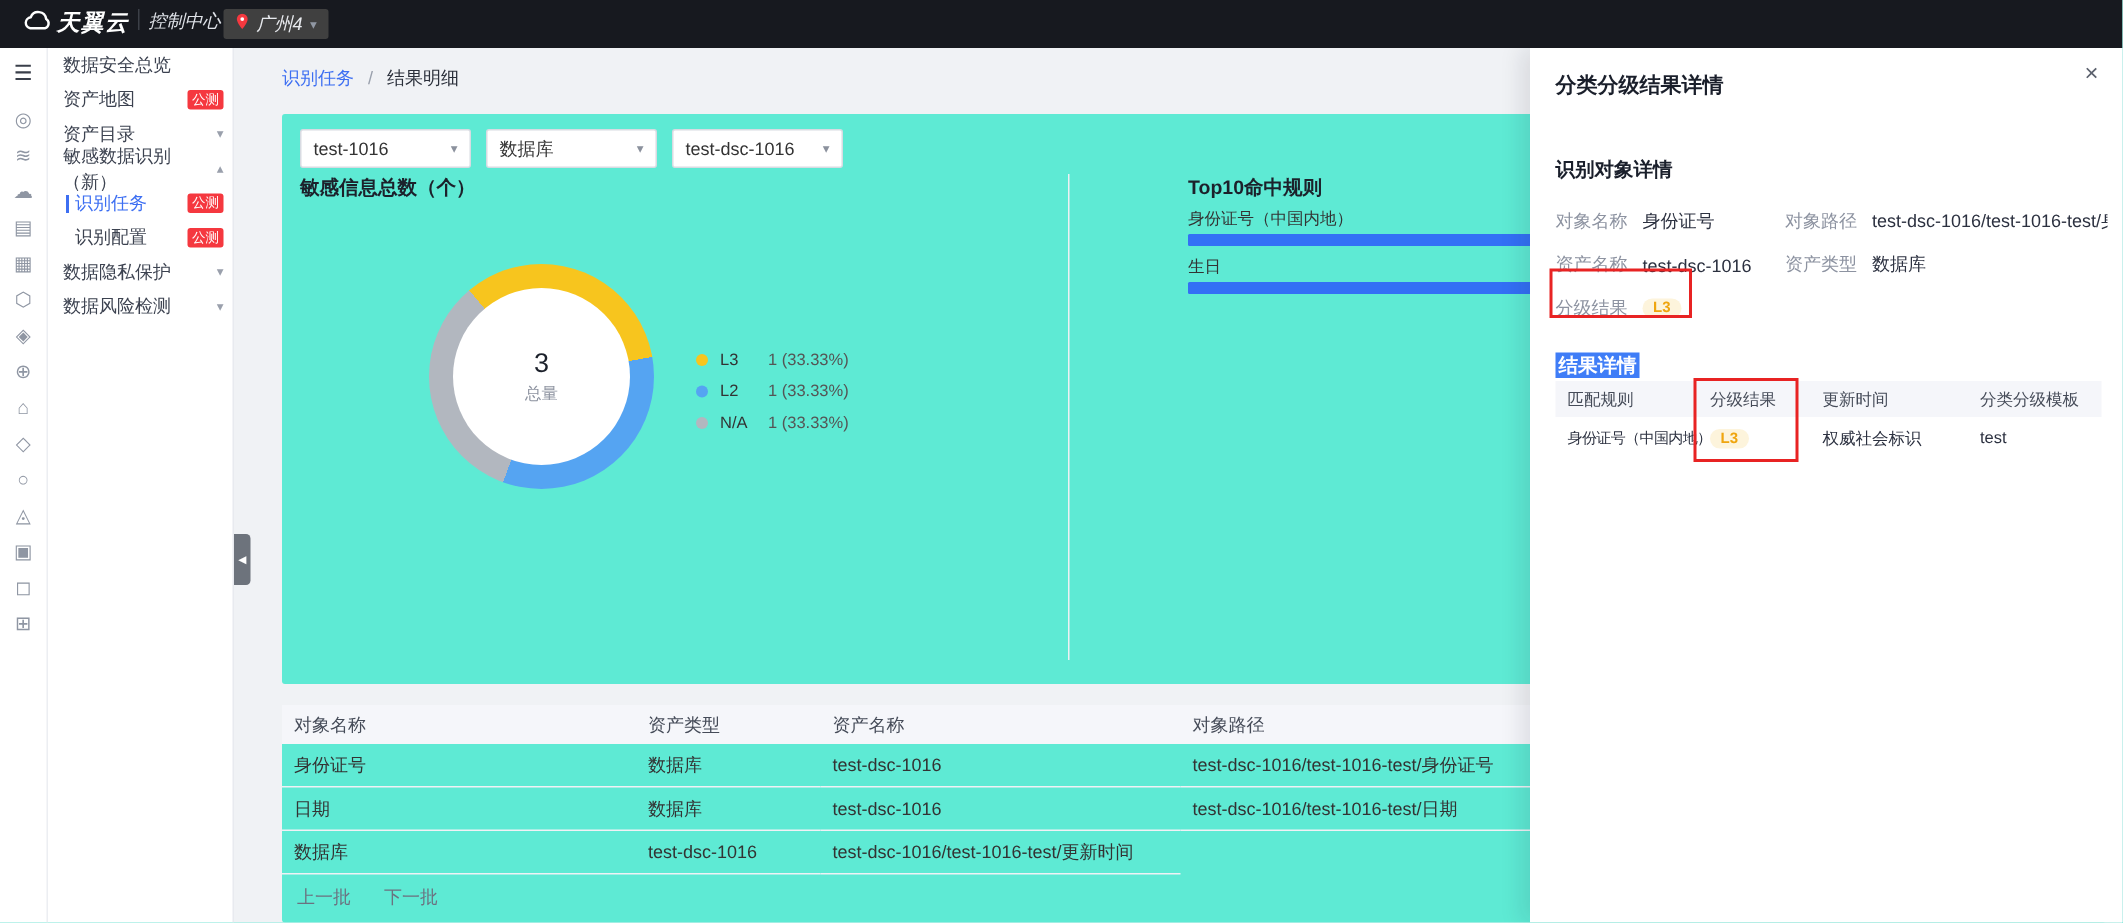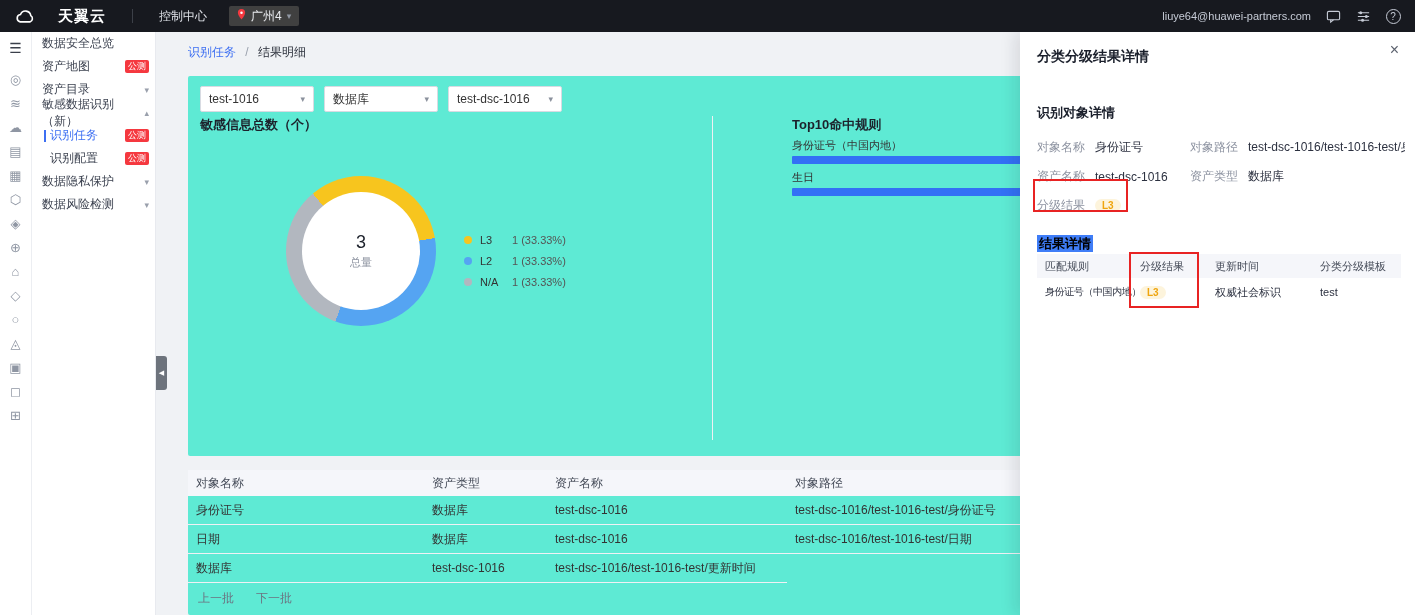--- a/index.html
+++ b/index.html
@@ -2,21 +2,21 @@
 <html><head>
 <meta charset="utf-8">
 <style>
   * { box-sizing: border-box; margin: 0; padding: 0; }
   html,body { width:1415px; height:615px; overflow:hidden; }
   body { position:relative; font-family:"Liberation Sans","DejaVu Sans",sans-serif; background:#f0f2f5; }
 
   
   .topbar { position:absolute; top:0; left:0; right:0; height:32px; background:#17191f;
             display:flex; align-items:center; justify-content:space-between; padding:0 14px; z-index:50; }
-  .tb-left { display:flex; align-items:center; gap:22px; }
+  .tb-left { display:flex; gap:2px;font-style:italic; }
   .logo { display:inline-flex; color:#fff; }
   .brand { color:#fff; font-size:15px; font-weight:bold; letter-spacing:1px; }
   .tb-sep { width:1px; height:14px; background:#3c4048; margin:0 4px; }
   .tb-link { color:#dfe2e8; font-size:12px; cursor:pointer; }
   .region { display:flex; align-items:center; gap:5px; background:#404040; height:20px; padding:0 8px;
             border-radius:2px; color:#e8eaee; font-size:12px; cursor:pointer; }
   .region .caret { color:#9097a3; font-size:9px; }
   .tb-right { display:flex; align-items:center; gap:14px; }
   .account { color:#c6cbd6; font-size:11px; cursor:pointer; }
   .tb-icon { color:#c6cbd6; width:16px; height:16px; display:inline-flex; align-items:center; justify-content:center; cursor:pointer; }
@@ -96,21 +96,21 @@
   .p-sec1 { position:absolute; top:72px; left:17px; font-size:13px; font-weight:bold; color:#1a1f2b; }
   .fields { position:absolute; top:107px; left:17px; right:10px; }
   .f-row { display:flex; margin-bottom:12px; }
   .f { display:flex; align-items:center; font-size:12px; min-height:15px; }
   .f-first { width:153px; flex:none; }
   .f-second { flex:1; overflow:hidden; }
   .f-lbl { color:#8d93a1; margin-right:10px; flex:none; }
   .f-val { color:#2c3140; white-space:nowrap; }
   .lvl { background:#fdf4dc; color:#efa50f; font-size:10px; font-weight:bold; padding:1px 7px; border-radius:8px; }
   .p-sec2 { position:absolute; top:203px; left:17px; font-size:13px; font-weight:bold; }
-  .hl { background:#3f7df7; color:#000000; padding:1px 2px; }
+  .hl { background:#3f7df7; color:#ffffff; padding:1px 2px; }
   .r-table { position:absolute; top:222px; left:17px; right:14px; }
   .r-grid { display:grid; grid-template-columns:95px 75px 105px 1fr; }
   .r-head { background:#f5f6fa; }
   .r-head .rcell { height:24px; color:#454b58; font-weight:normal; }
   .rcell { display:flex; align-items:center; padding-left:8px; font-size:11px; color:#2c3140; }
   .r-row .rcell { height:28px; }
   .rule-text { font-size:10px; letter-spacing:-0.4px; white-space:nowrap; }
 
   .anno { position:absolute; border:2px solid #e82323; pointer-events:none; z-index:46; }
   .anno1 { left:13px; top:147px; width:95px; height:33px; }
@@ -138,40 +138,20 @@
       <span>
         <svg width="9" height="11" viewBox="0 0 10 12">
             <path d="M5 0a4 4 0 0 1 4 4c0 3-4 7.5-4 7.5S1 7 1 4a4 4 0 0 1 4-4z" fill="#f5383f"></path>
             <circle cx="5" cy="4" r="1.4" fill="#fff"></circle>
           </svg>
       </span>
       <span>广州4</span>
       <span class="caret">▾</span>
     </div>
   </div>
-  <div class="tb-right">
-    <span class="account">liuye64@huawei-partners.com</span>
-    <span class="tb-icon">
-      <svg width="15" height="15" viewBox="0 0 16 16" fill="none" stroke="currentColor" stroke-width="1.2">
-          <rect x="1.5" y="2.5" width="13" height="9" rx="1.5"></rect>
-          <path d="M5 11.5 V14 L8 11.5"></path>
-        </svg>
-    </span>
-    <span class="tb-icon">
-      <svg width="15" height="15" viewBox="0 0 16 16" stroke="currentColor" stroke-width="1.2">
-          <path d="M2 4h12M2 8h12M2 12h12"></path>
-          <circle cx="5" cy="4" r="1.6" fill="currentColor" stroke="none"></circle>
-          <circle cx="11" cy="8" r="1.6" fill="currentColor" stroke="none"></circle>
-          <circle cx="7" cy="12" r="1.6" fill="currentColor" stroke="none"></circle>
-        </svg>
-    </span>
-    <span class="tb-icon">
-      <span class="help-circ">?</span>
-    </span>
-  </div>
 </header>
 
 <nav class="rail">
   <span class="rail-icon menu">☰</span>
   <span class="rail-icon">◎</span>
   <span class="rail-icon">≋</span>
   <span class="rail-icon">☁</span>
   <span class="rail-icon">▤</span>
   <span class="rail-icon">▦</span>
   <span class="rail-icon">⬡</span>

